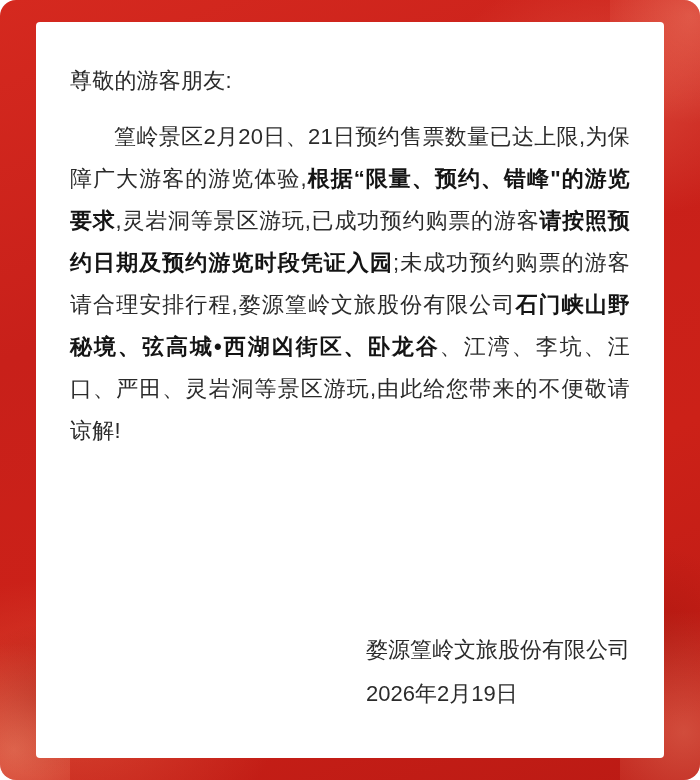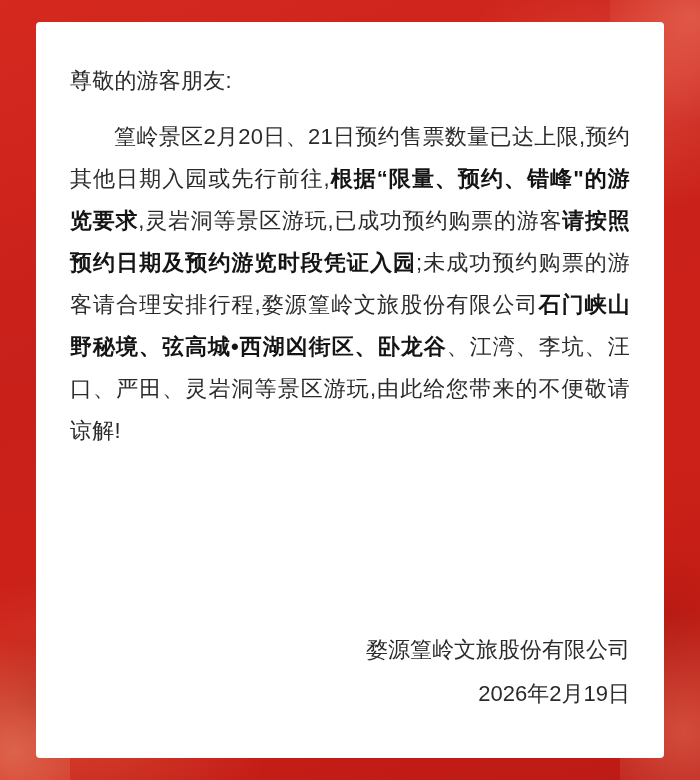--- a/index.html
+++ b/index.html
@@ -14,20 +14,21 @@
   }
   .poster {
     position: relative;
     width: 700px;
     height: 780px;
     background:
       radial-gradient(ellipse 260px 180px at 88% 12%, rgba(255,150,120,0.30), rgba(255,150,120,0) 70%),
       radial-gradient(ellipse 300px 200px at 10% 92%, rgba(255,170,120,0.25), rgba(255,170,120,0) 70%),
       linear-gradient(160deg, #d5291f 0%, #c8201a 35%, #cc2118 65%, #bb1a14 100%);
     overflow: hidden;
+    border-radius: 16px;
   }
   
   .texture-left {
     position: absolute;
     left: 0;
     bottom: 0;
     width: 70px;
     height: 200px;
     background:
       radial-gradient(circle at 20% 85%, rgba(255,190,150,0.35), rgba(255,190,150,0) 60%),
@@ -84,21 +85,20 @@
     margin-bottom: 0;
   }
   .bold {
     font-weight: bold;
     color: #141414;
   }
   .signature-block {
     position: absolute;
     right: 34px;
     bottom: 42px;
-    text-align: right;
     color: #2b2b2b;
     font-size: 22px;
     line-height: 44px;
   }
   .signature-company {
     display: block;
   }
   .signature-date {
     display: block;
   }
@@ -108,21 +108,21 @@
 
 <div class="poster">
   <div class="texture-top-right"></div>
   <div class="texture-left"></div>
   <div class="texture-right"></div>
 
   <div class="card">
     <div class="notice-body">
       <p class="salutation">尊敬的游客朋友:</p>
 
-      <p class="para"><span>篁岭景区2月20日、21日预约售票数量已达上限,预约其他日期入园或先行前往,</span><span class="bold">根据“限量、预约、错峰"的游览要求</span><span>,灵岩洞等景区游玩,已成功预约购票的游客</span><span class="bold">请按照预约日期及预约游览时段凭证入园</span><span>;未成功预约购票的游客请合理安排行程,婺源篁岭文旅股份有限公司</span><span class="bold">石门峡山野秘境、弦高城•西湖凶街区、卧龙谷</span><span>、江湾、李坑、汪口、严田、灵岩洞等景区游玩,由此给您带来的不便敬请谅解!</span></p>
+      <p class="para"><span>篁岭景区2月20日、21日预约售票数量已达上限,为保障广大游客的游览体验,</span><span class="bold">根据“限量、预约、错峰"的游览要求</span><span>,灵岩洞等景区游玩,已成功预约购票的游客</span><span class="bold">请按照预约日期及预约游览时段凭证入园</span><span>;未成功预约购票的游客请合理安排行程,婺源篁岭文旅股份有限公司</span><span class="bold">石门峡山野秘境、弦高城•西湖凶街区、卧龙谷</span><span>、江湾、李坑、汪口、严田、灵岩洞等景区游玩,由此给您带来的不便敬请谅解!</span></p>
 
     </div>
 
     <div class="signature-block">
       <span class="signature-company">婺源篁岭文旅股份有限公司</span>
       <span class="signature-date">2026年2月19日</span>
     </div>
   </div>
 </div>
 

